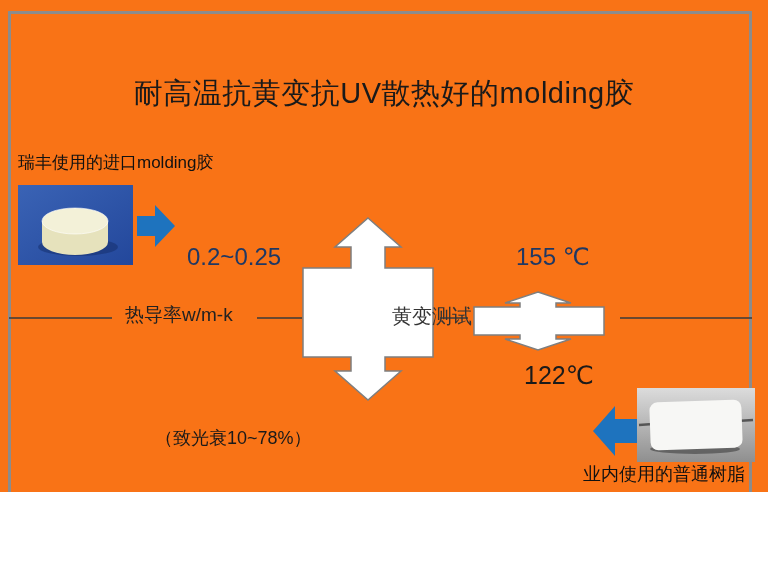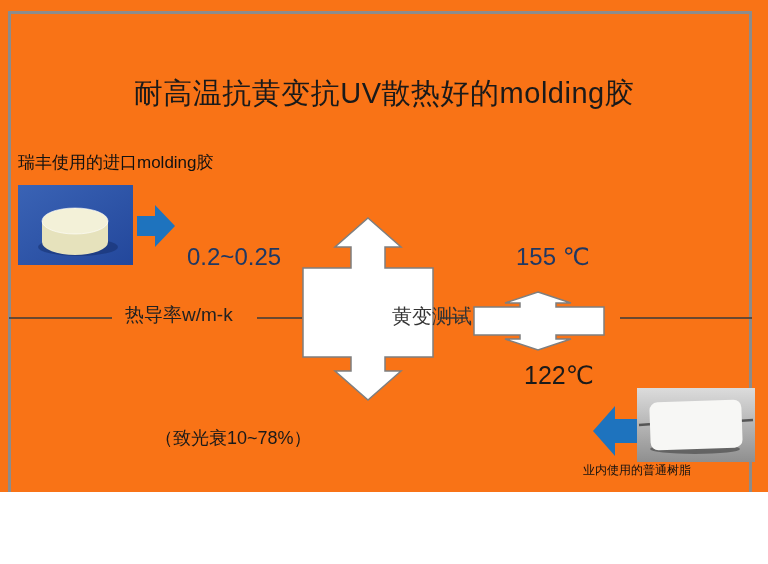--- a/index.html
+++ b/index.html
@@ -10,21 +10,21 @@
   .title{left:0;right:0;top:74px;text-align:center;font-size:29px;color:#1a1a1a;letter-spacing:0.5px;}
   .lbl-left{left:18px;top:151px;font-size:17px;color:#111;}
   .result-top{left:192px;top:180px;font-size:19px;font-weight:bold;color:#000;}
   .val-navy{font-size:24px;color:#1f3864;}
   .tc-val{left:187px;top:243px;}
   .temp-top{left:516px;top:243px;}
   .temp-bottom{left:524px;top:361px;font-size:25px;color:#1a1a1a;}
   .axis-lbl{left:125px;top:302px;font-size:19px;color:#222;}
   .test-lbl{left:303px;top:303px;width:130px;text-align:right;font-size:20px;color:#333;margin-left:39px;}
   .result-bottom{left:155px;top:426px;font-size:18px;color:#1a1a1a;line-height:24px;}
-  .lbl-right{left:583px;top:462px;font-size:12px;color:#111;}
+  .lbl-right{left:583px;top:462px;font-size:18px;color:#111;}
   .svg-layer{left:0;top:0;}
   .img-left{left:18px;top:185px;}
   .img-right{left:637px;top:388px;}
 </style>
 </head>
 <body>
 
 <div class="stage">
 
   <div class="frame abs"></div>

